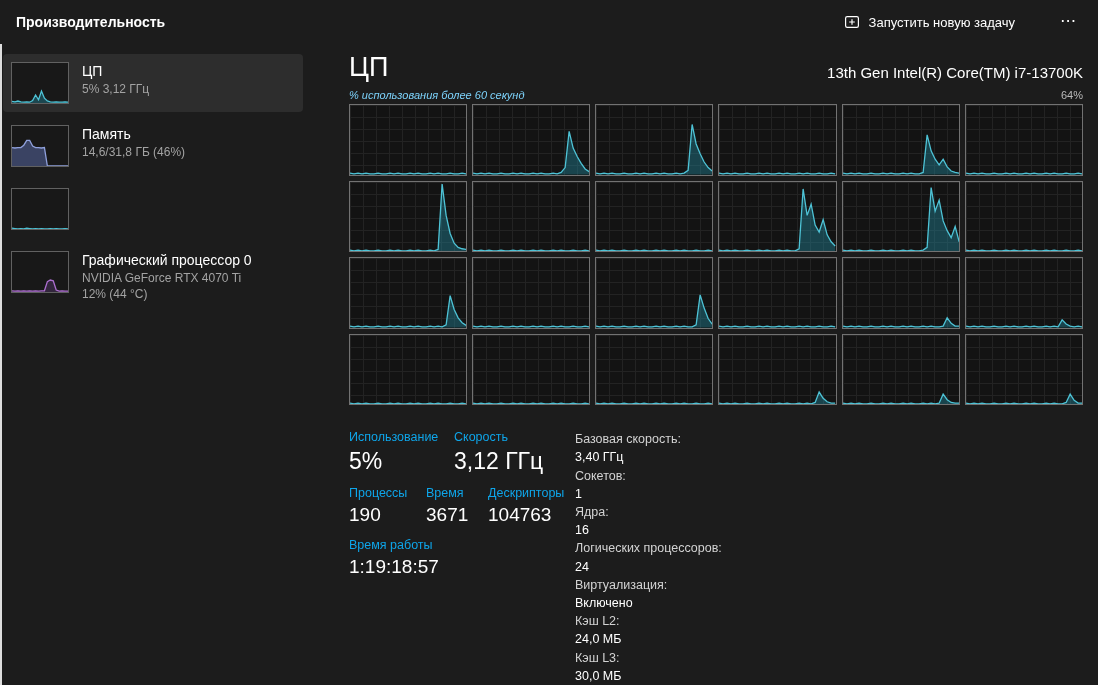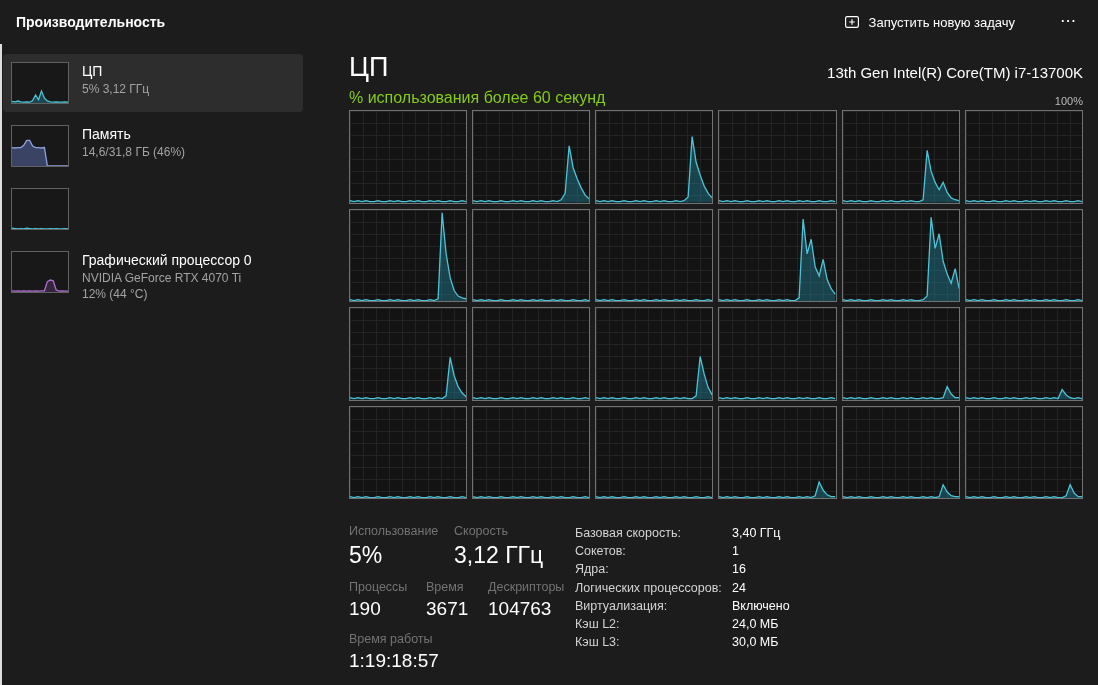--- a/index.html
+++ b/index.html
@@ -26,39 +26,39 @@
   .thumb { width: 58px; height: 42px; border: 1px solid #616161; background: #181818; margin-right: 13px; flex-shrink: 0; position: relative; overflow: hidden; }
   .thumb svg, .core-cell svg { position: absolute; left: 0; top: 0; width: 100%; height: 100%; display: block; }
   .side-title { font-size: 14px; line-height: 19px; color: #fff; }
   .side-line { font-size: 12px; line-height: 16px; color: #a3a3a3; }
   
   .main { flex: 1; padding: 6px 15px 0 16px; display: flex; flex-direction: column; }
   .main-head { display: flex; justify-content: space-between; align-items: flex-end; }
   .main-title { font-size: 27px; font-weight: 500; line-height: 34px; }
   .device-name { font-size: 15px; line-height: 23px; }
   .caption-row { display: flex; justify-content: space-between; align-items: flex-end; margin-top: 5px; }
-  .caption { font-size: 16px; color: #84cc16; }
+  .caption { font-size: 11px; color: #7dd3fc; font-style: italic; }
   .scale { font-size: 11px; color: #bababa; }
   .core-grid { display: grid; grid-template-columns: repeat(6, 1fr); gap: 5px; height: 389px; margin-top: 3px; }
   .core-cell {
     position: relative; border: 1px solid #727272; background-color: #131313; overflow: hidden;
     background-image:
       repeating-linear-gradient(to right, #232323 0 1px, transparent 1px 13px),
       repeating-linear-gradient(to bottom, #232323 0 1px, transparent 1px 12px);
   }
   
   .stats-area { display: flex; margin-top: 24px; }
   .stats-left { width: 226px; flex-shrink: 0; }
   .stat-row { display: flex; margin-bottom: 9px; }
-  .s-label { font-size: 12.5px; color: #737373; line-height: 17px; white-space: nowrap; }
+  .s-label { font-size: 12.5px; color: #0ea5e9; line-height: 17px; white-space: nowrap; }
   .s-value-big { font-size: 23px; line-height: 30px; font-weight: 400; }
   .s-value-med { font-size: 19px; line-height: 26px; font-weight: 400; }
   .w105 { width: 105px; } .w77 { width: 77px; } .w62 { width: 62px; }
   .details { padding-top: 1px; }
-  .detail-row { display: flex; line-height: 18.2px; }
+  .detail-row { display: flex; line-height: 18.2px; flex-direction: column; }
   .d-label { width: 157px; font-size: 12.5px; color: #d3d3d3; flex-shrink: 0; white-space: nowrap; }
   .d-value { font-size: 12.5px; color: #fff; white-space: nowrap; }
 </style>
 </head>
 <body>
 
 <div class="titlebar">
   <div class="tb-title">Производительность</div>
   <div class="tb-right">
     <button class="btn-newtask">
@@ -134,21 +134,21 @@
   </nav>
 
   <main class="main">
     <div class="main-head">
       <h1 class="main-title">ЦП</h1>
       <div class="device-name">13th Gen Intel(R) Core(TM) i7-13700K</div>
     </div>
 
     <div class="caption-row">
       <span class="caption">% использования более 60 секунд</span>
-      <span class="scale">100%</span>
+      <span class="scale">64%</span>
     </div>
 
     <div class="core-grid" id="core-grid">
         <div class="core-cell">
           <svg viewBox="0 0 100 100" preserveAspectRatio="none">
             <polygon points="0.00,98.00 3.45,99.00 6.90,98.00 10.34,99.00 13.79,98.00 17.24,99.00 20.69,99.00 24.14,98.00 27.59,99.00 31.03,99.00 34.48,98.00 37.93,99.00 41.38,98.00 44.83,99.00 48.28,99.00 51.72,98.00 55.17,99.00 58.62,98.00 62.07,99.00 65.52,99.00 68.97,98.00 72.41,99.00 75.86,98.00 79.31,99.00 82.76,99.00 86.21,98.00 89.66,99.00 93.10,99.00 96.55,98.00 100.00,99.00 100,100 0,100" fill="rgba(34,128,148,0.45)"></polygon>
             <polyline points="0.00,98.00 3.45,99.00 6.90,98.00 10.34,99.00 13.79,98.00 17.24,99.00 20.69,99.00 24.14,98.00 27.59,99.00 31.03,99.00 34.48,98.00 37.93,99.00 41.38,98.00 44.83,99.00 48.28,99.00 51.72,98.00 55.17,99.00 58.62,98.00 62.07,99.00 65.52,99.00 68.97,98.00 72.41,99.00 75.86,98.00 79.31,99.00 82.76,99.00 86.21,98.00 89.66,99.00 93.10,99.00 96.55,98.00 100.00,99.00" fill="none" stroke="#4ec3d6" stroke-width="1.3" vector-effect="non-scaling-stroke"></polyline>
           </svg>
         </div>
         <div class="core-cell">

